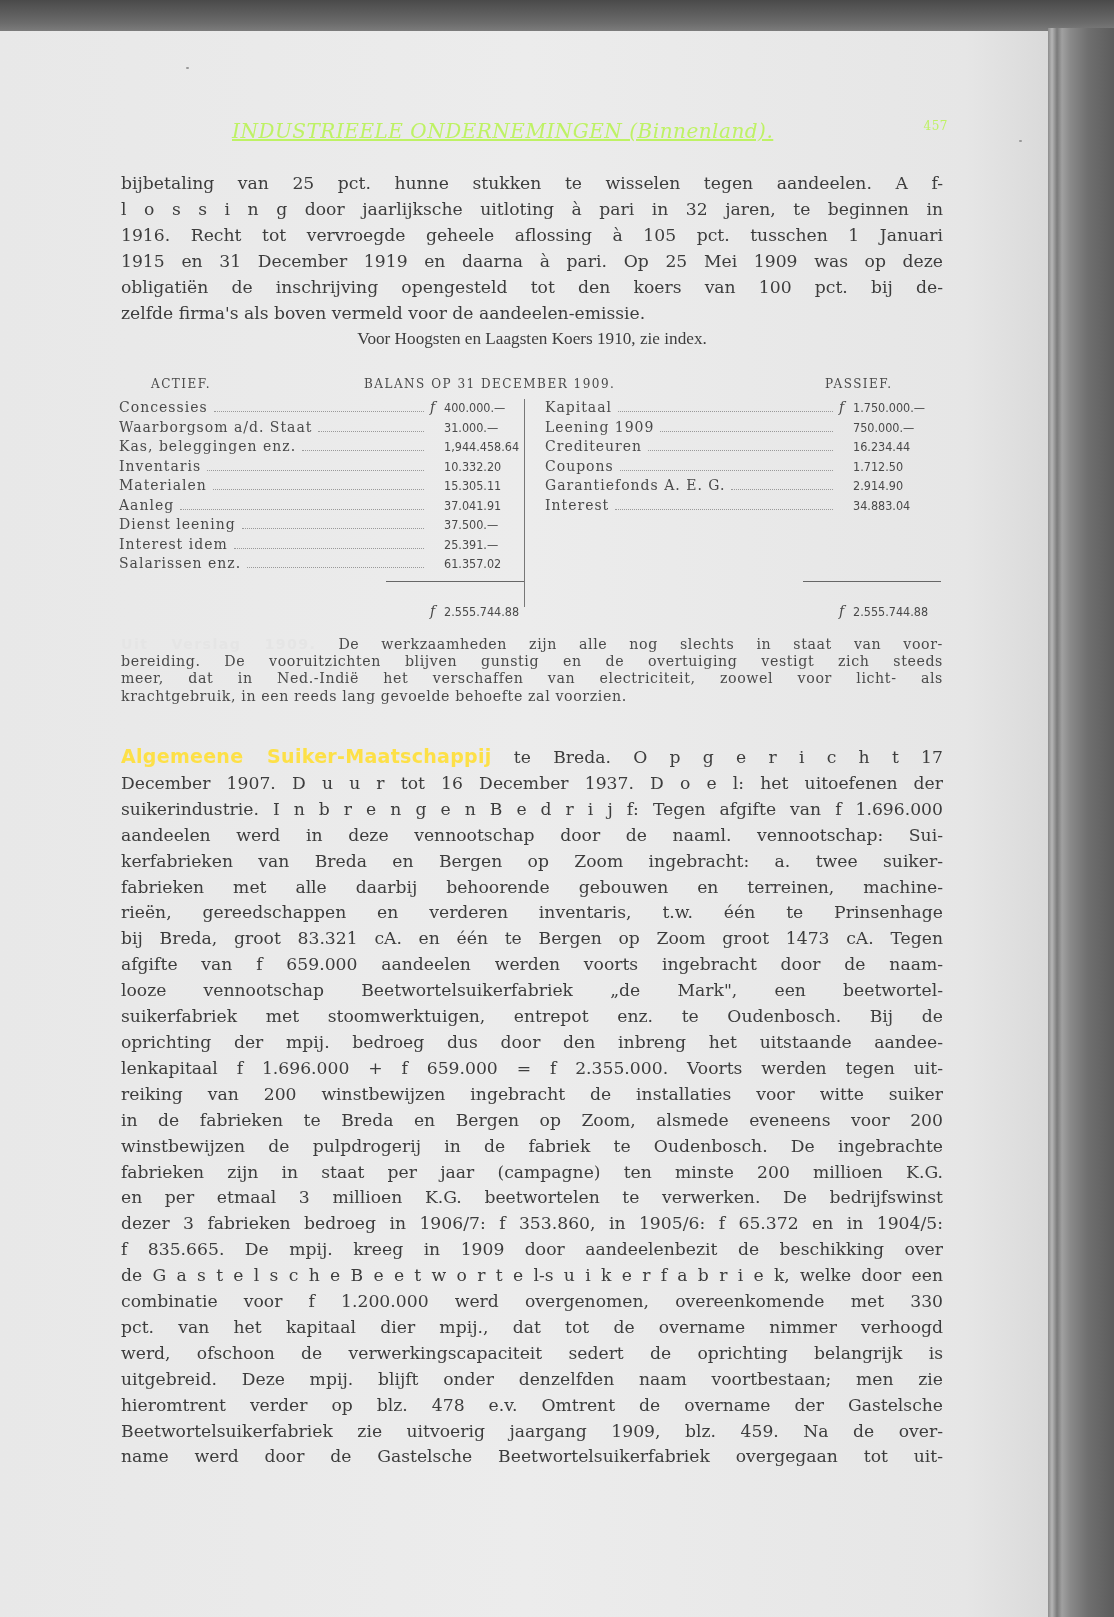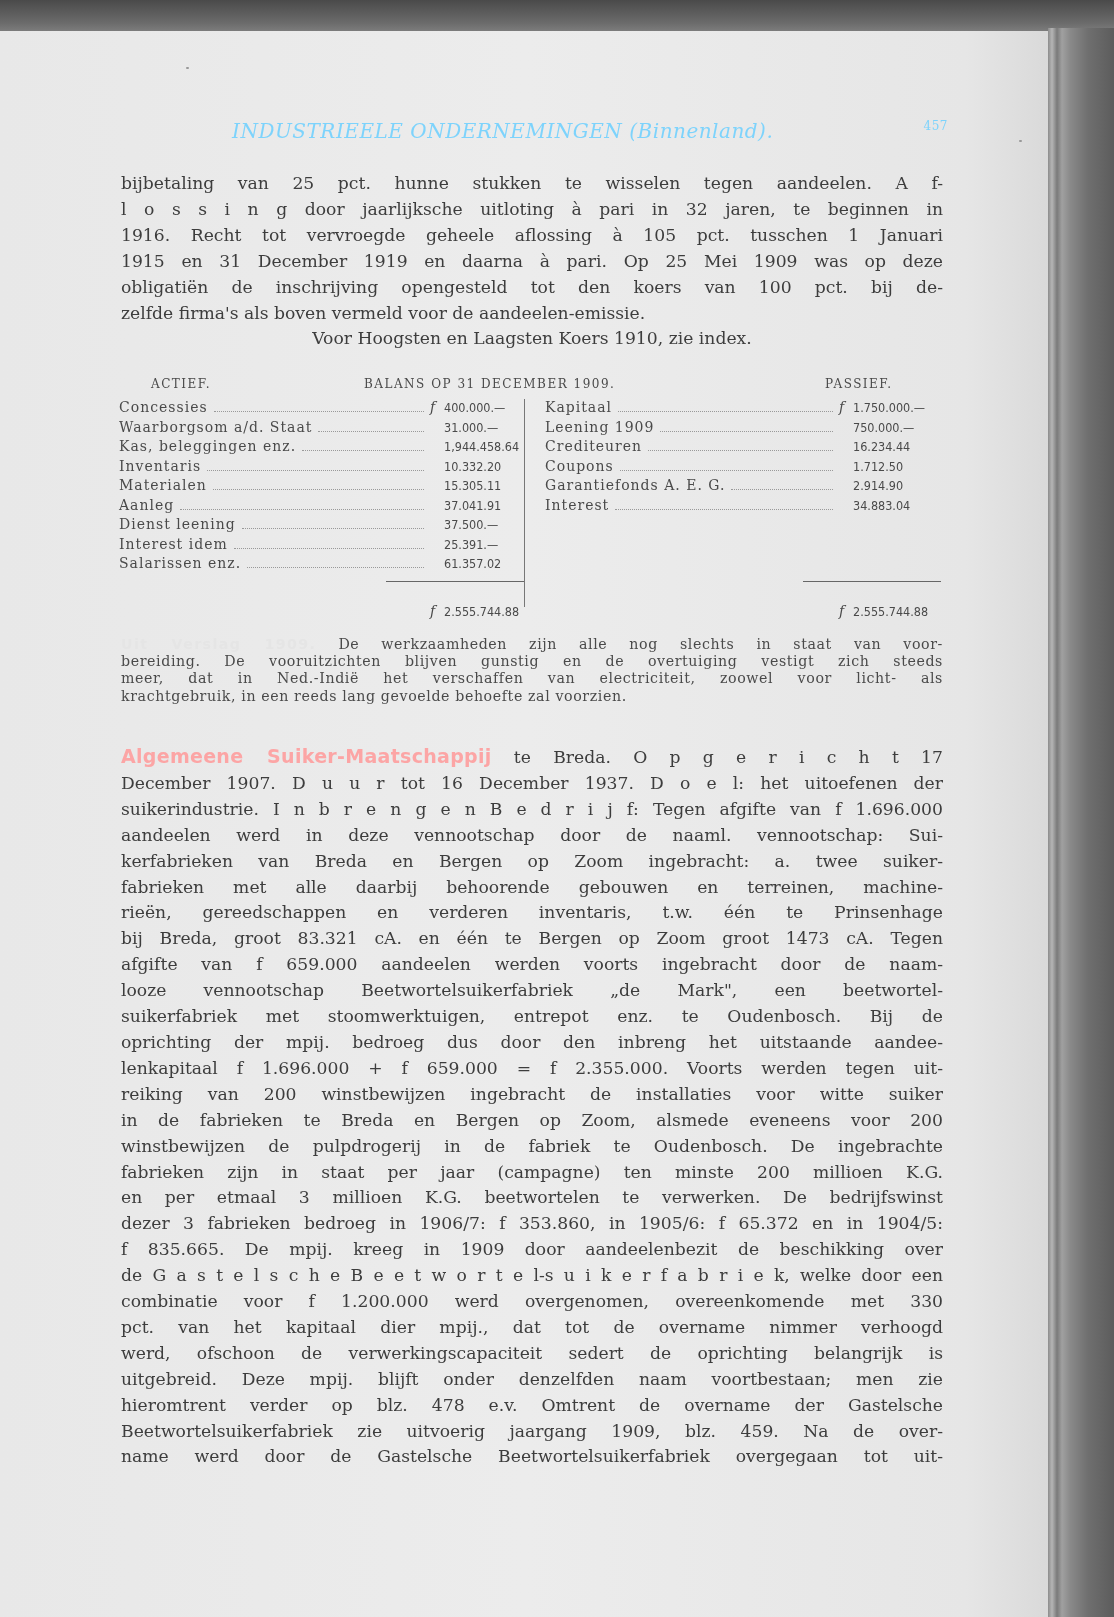--- a/index.html
+++ b/index.html
@@ -18,35 +18,36 @@
     position: absolute; right: 0; top: 28px; width: 66px; height: 1589px;
     background: linear-gradient(90deg, #8c8c8c 0px, #b5b5b5 4px, #7a7a7a 9px, #a0a0a0 14px, #8a8a8a 22px, #6f6f6f 40px, #5c5c5c 66px);
   }
   .page {
     position: absolute; left: 0; top: 31px; width: 1050px; height: 1586px;
     background: linear-gradient(90deg, #e8e8e8 0%, #ececec 50%, #e6e6e6 92%, #d9d9d9 100%);
   }
   .running-head {
     position: absolute; left: 232px; top: 119px; width: 716px;
     font-style: italic; font-size: 20px; letter-spacing: 0.5px;
-    color: #7dd3fc;
+    color: #bef264;
+    text-decoration: underline;
   }
   .page-number {
     position: absolute; right: 0; top: 0;
     font-style: normal; font-size: 12px;
   }
   .text-block {
     position: absolute; left: 121px; width: 822px;
     font-size: 17.2px; line-height: 25.9px;
     text-align: justify;
     color: #3d3d3d;
   }
   .text-block .line { display: block; white-space: nowrap; text-align: justify; text-align-last: justify; }
   .text-block .line.last { text-align-last: left; }
-  .text-block .line.center { text-align-last: center; }
+  .text-block .line.center { text-align-last: center; font-family: Liberation Serif, serif; }
 
   
   .balance {
     position: absolute; left: 119px; top: 377px; width: 822px;
     font-family: "DejaVu Serif", "Liberation Serif", serif;
     font-size: 14px; color: #4a4a4a;
   }
   .bal-head { position: relative; height: 22px; font-size: 12px; letter-spacing: 1.5px; }
   .bal-head span { position: absolute; top: 0; }
   .bal-cols { position: relative; display: flex; }
@@ -67,21 +68,21 @@
   
   .report {
     position: absolute; left: 121px; top: 636px; width: 822px;
     font-size: 14.2px; line-height: 17.2px; color: #4a4a4a;
     letter-spacing: 0.6px;
   }
   .report .line { display: block; white-space: nowrap; text-align: justify; text-align-last: justify; }
   .report .line.last { text-align-last: left; }
   .report-label { font-family: "DejaVu Sans", "Liberation Sans", sans-serif; font-weight: bold; letter-spacing: 1.4px; color: #e5e5e5; }
 
-  .company-name { font-family: "DejaVu Sans", "Liberation Sans", sans-serif; font-weight: bold; font-size: 19px; color: #fca5a5; letter-spacing: 0.3px; }
+  .company-name { font-family: "DejaVu Sans", "Liberation Sans", sans-serif; font-weight: bold; font-size: 19px; color: #fde047; letter-spacing: 0.3px; }
   .speck { position: absolute; width: 3px; height: 2px; background: #999; border-radius: 2px; }
 </style>
 </head>
 <body>
 
 <div class="frame-top"></div>
 <div class="page"></div>
 <div class="binding"></div>
 
 <div class="speck" style="left:186px;top:67px;"></div>

